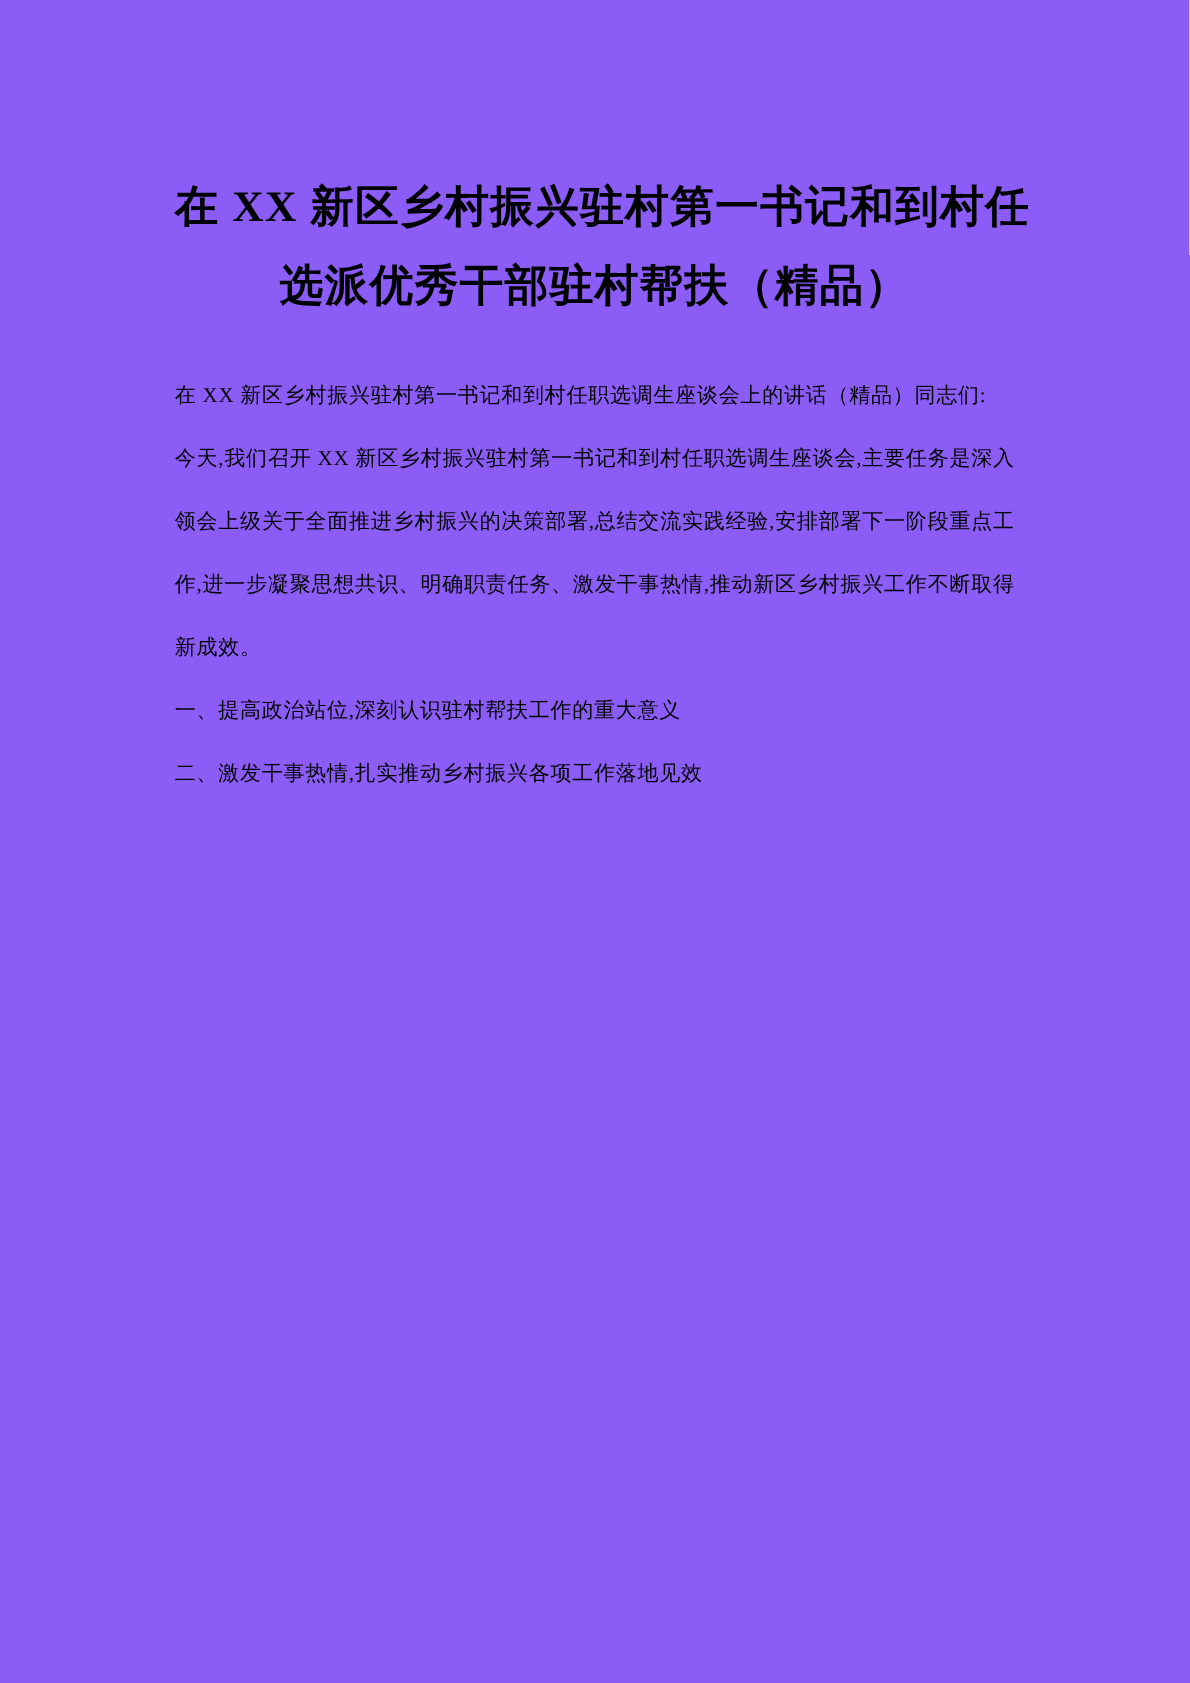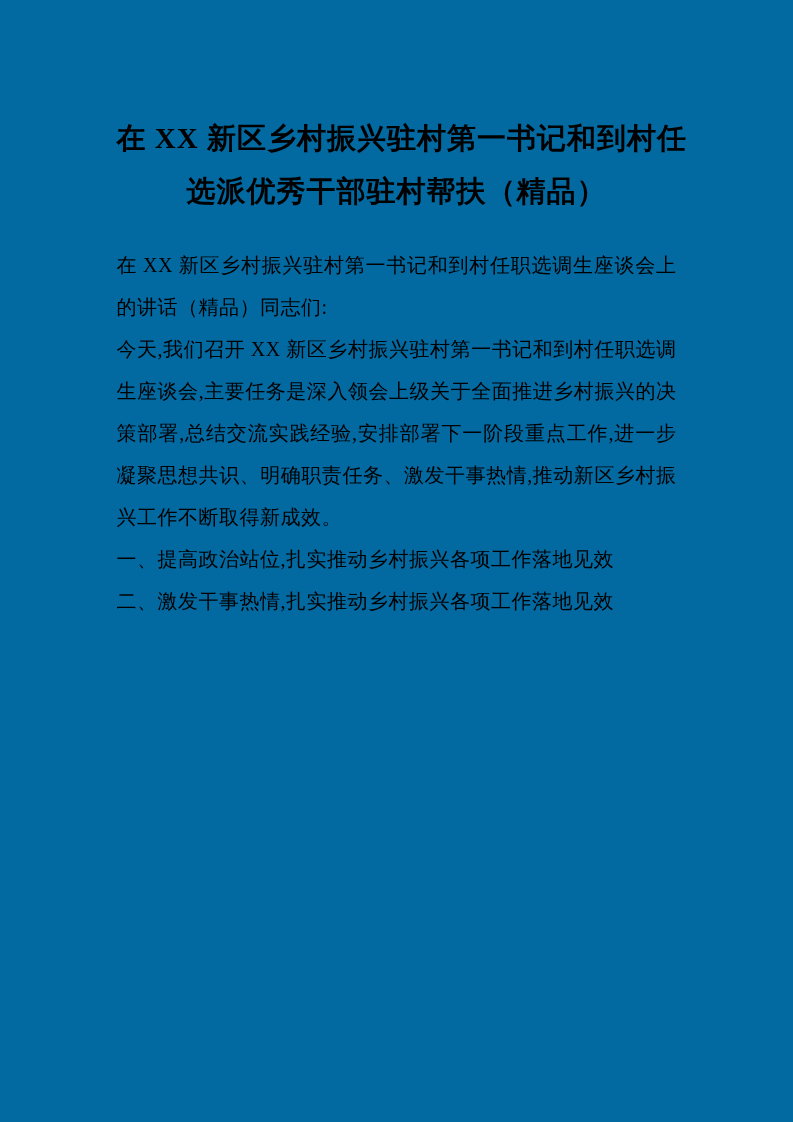--- a/index.html
+++ b/index.html
@@ -4,21 +4,21 @@
 <style>
   html, body {
     margin: 0;
     padding: 0;
     background: #ffffff;
   }
   .page {
     position: relative;
     width: 793px;
     height: 1122px;
-    background: #0369a1;
+    background: #8b5cf6;
     overflow: hidden;
     font-family: "Liberation Serif", "DejaVu Serif", serif;
     color: #000000;
   }
   .content {
     width: 560px;
     margin: 0 auto;
     padding-top: 112px;
   }
   .doc-title {
@@ -28,21 +28,21 @@
     line-height: 53px;
     text-align: center;
     letter-spacing: 1px;
   }
   .title-line {
     display: block;
     white-space: nowrap;
   }
   .para {
     margin: 0;
-    font-size: 20px;
+    font-size: 14px;
     line-height: 42px;
     text-align: justify;
     text-align-last: left;
     letter-spacing: 0.5px;
     word-break: break-all;
   }
 </style>
 </head>
 <body>
 
@@ -51,19 +51,19 @@
 
     <h1 class="doc-title">
       <span class="title-line">在 XX 新区乡村振兴驻村第一书记和到村任</span>
       <span class="title-line">选派优秀干部驻村帮扶（精品）</span>
     </h1>
 
     <p class="para">在 XX 新区乡村振兴驻村第一书记和到村任职选调生座谈会上的讲话（精品）同志们:</p>
 
     <p class="para">今天,我们召开 XX 新区乡村振兴驻村第一书记和到村任职选调生座谈会,主要任务是深入领会上级关于全面推进乡村振兴的决策部署,总结交流实践经验,安排部署下一阶段重点工作,进一步凝聚思想共识、明确职责任务、激发干事热情,推动新区乡村振兴工作不断取得新成效。</p>
 
-    <p class="para">一、提高政治站位,扎实推动乡村振兴各项工作落地见效</p>
+    <p class="para">一、提高政治站位,深刻认识驻村帮扶工作的重大意义</p>
 
 
     <p class="para">二、激发干事热情,扎实推动乡村振兴各项工作落地见效</p>
 
   </div>
 </div>
 
 </body></html>

